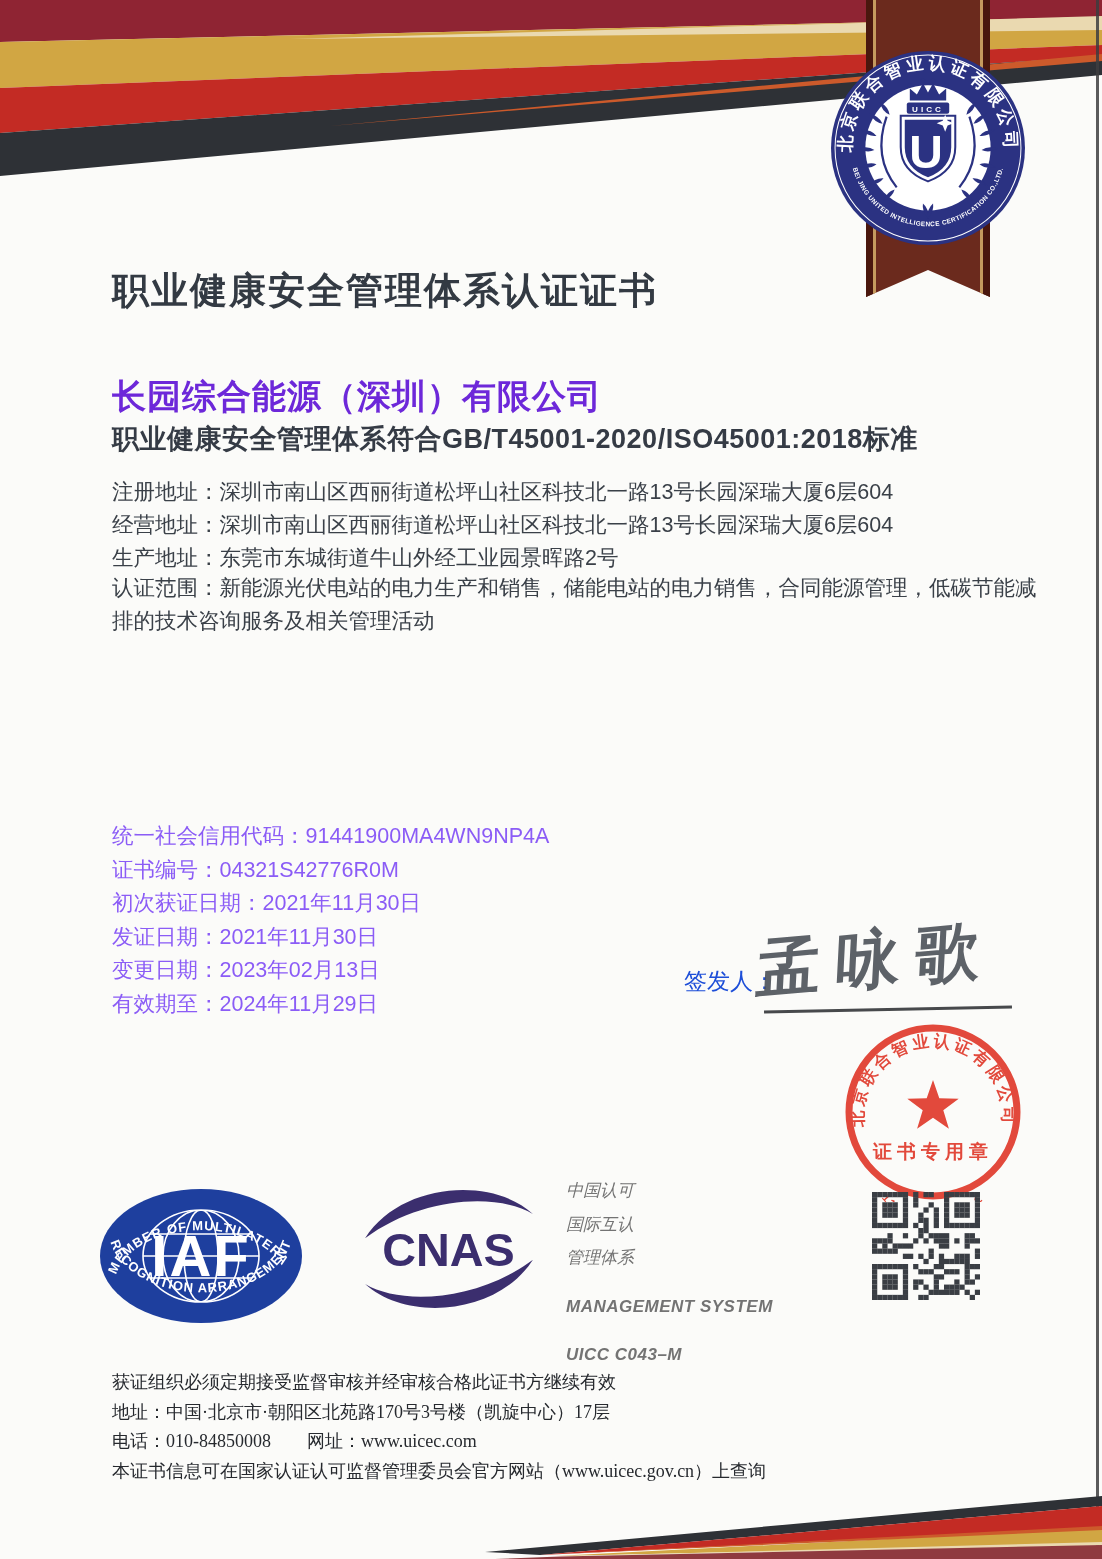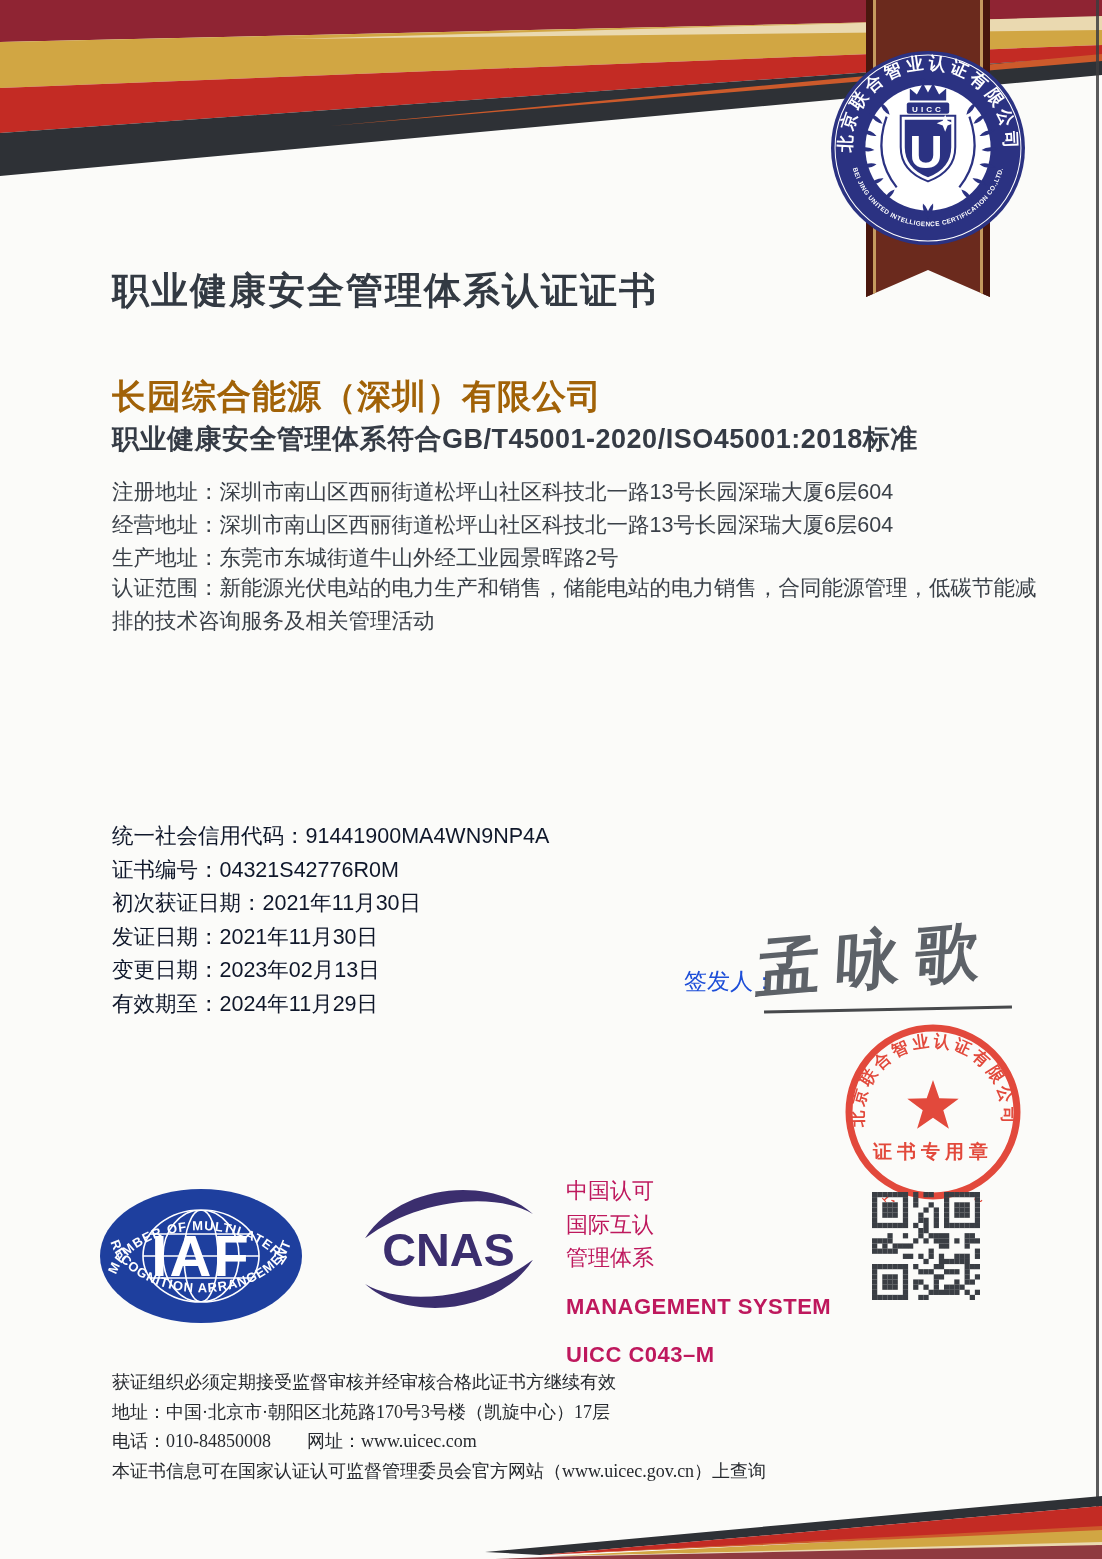--- a/index.html
+++ b/index.html
@@ -7,36 +7,36 @@
     position:relative;width:1102px;height:1559px;margin:0 auto;
     background:#fbfbf9;overflow:hidden;
     font-family:"Liberation Sans","DejaVu Sans",sans-serif;
     color:#363c46;
   }
   .abs{position:absolute;}
   .title{
     left:112px;top:266px;font-size:37px;font-weight:900;letter-spacing:2px;color:#333a43;
   }
   .company{
-    left:112px;top:374px;font-size:34px;font-weight:900;letter-spacing:1px;color:#a16207;
+    left:112px;top:374px;font-size:34px;font-weight:900;letter-spacing:1px;color:#6d28d9;
   }
   .standard{
     left:112px;top:421px;font-size:27px;font-weight:800;color:#353b45;letter-spacing:0.5px;
   }
   .addr-block{left:112px;top:476px;font-size:21.5px;line-height:33px;color:#3a4048;}
   .scope-block{left:112px;top:572px;width:935px;font-size:21.5px;line-height:33px;color:#3a4048;}
-  .fields-block{left:112px;top:820px;font-size:21.5px;line-height:33.5px;color:#0f172a;}
+  .fields-block{left:112px;top:820px;font-size:21.5px;line-height:33.5px;color:#8b5cf6;}
   .signer{left:684px;top:966px;font-size:23px;color:#1d4ed8;}
   .signature{
     left:756px;top:916px;font-size:64px;font-weight:700;color:#484d55;
     transform:rotate(-5deg) skewX(-8deg);letter-spacing:16px;opacity:.88;
     font-family:"DejaVu Serif","Liberation Serif",serif;
   }
   .sig-line{left:764px;top:1008px;width:248px;height:3px;background:#47494c;transform:rotate(-1.2deg);}
-  .accr-block{left:566px;top:1174px;font-size:22px;line-height:33.5px;color:#be185d;}
+  .accr-block{left:566px;top:1174px;font-size:17px;line-height:33.5px;color:#737373;font-style:italic;}
   .accr-en{font-weight:700;letter-spacing:0.5px;margin-top:15px;}
   .footer-block{
     left:112px;top:1368px;font-size:18px;line-height:29.5px;color:#26292e;
     font-family:"Liberation Serif","DejaVu Serif",serif;
   }
   .edge-line{left:1096px;top:0;width:3px;height:1559px;background:#3d3d40;opacity:.85;}
   svg text{user-select:none;}
 </style>
 </head>
 <body>

